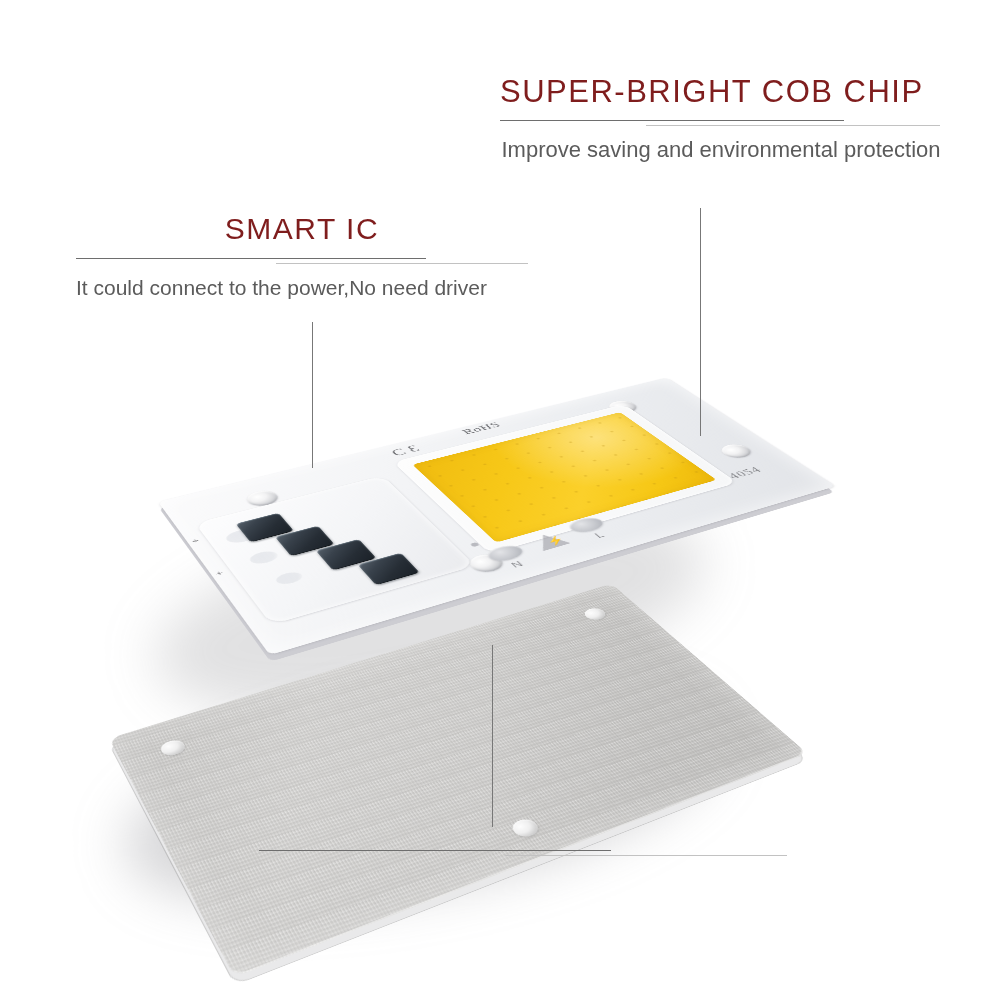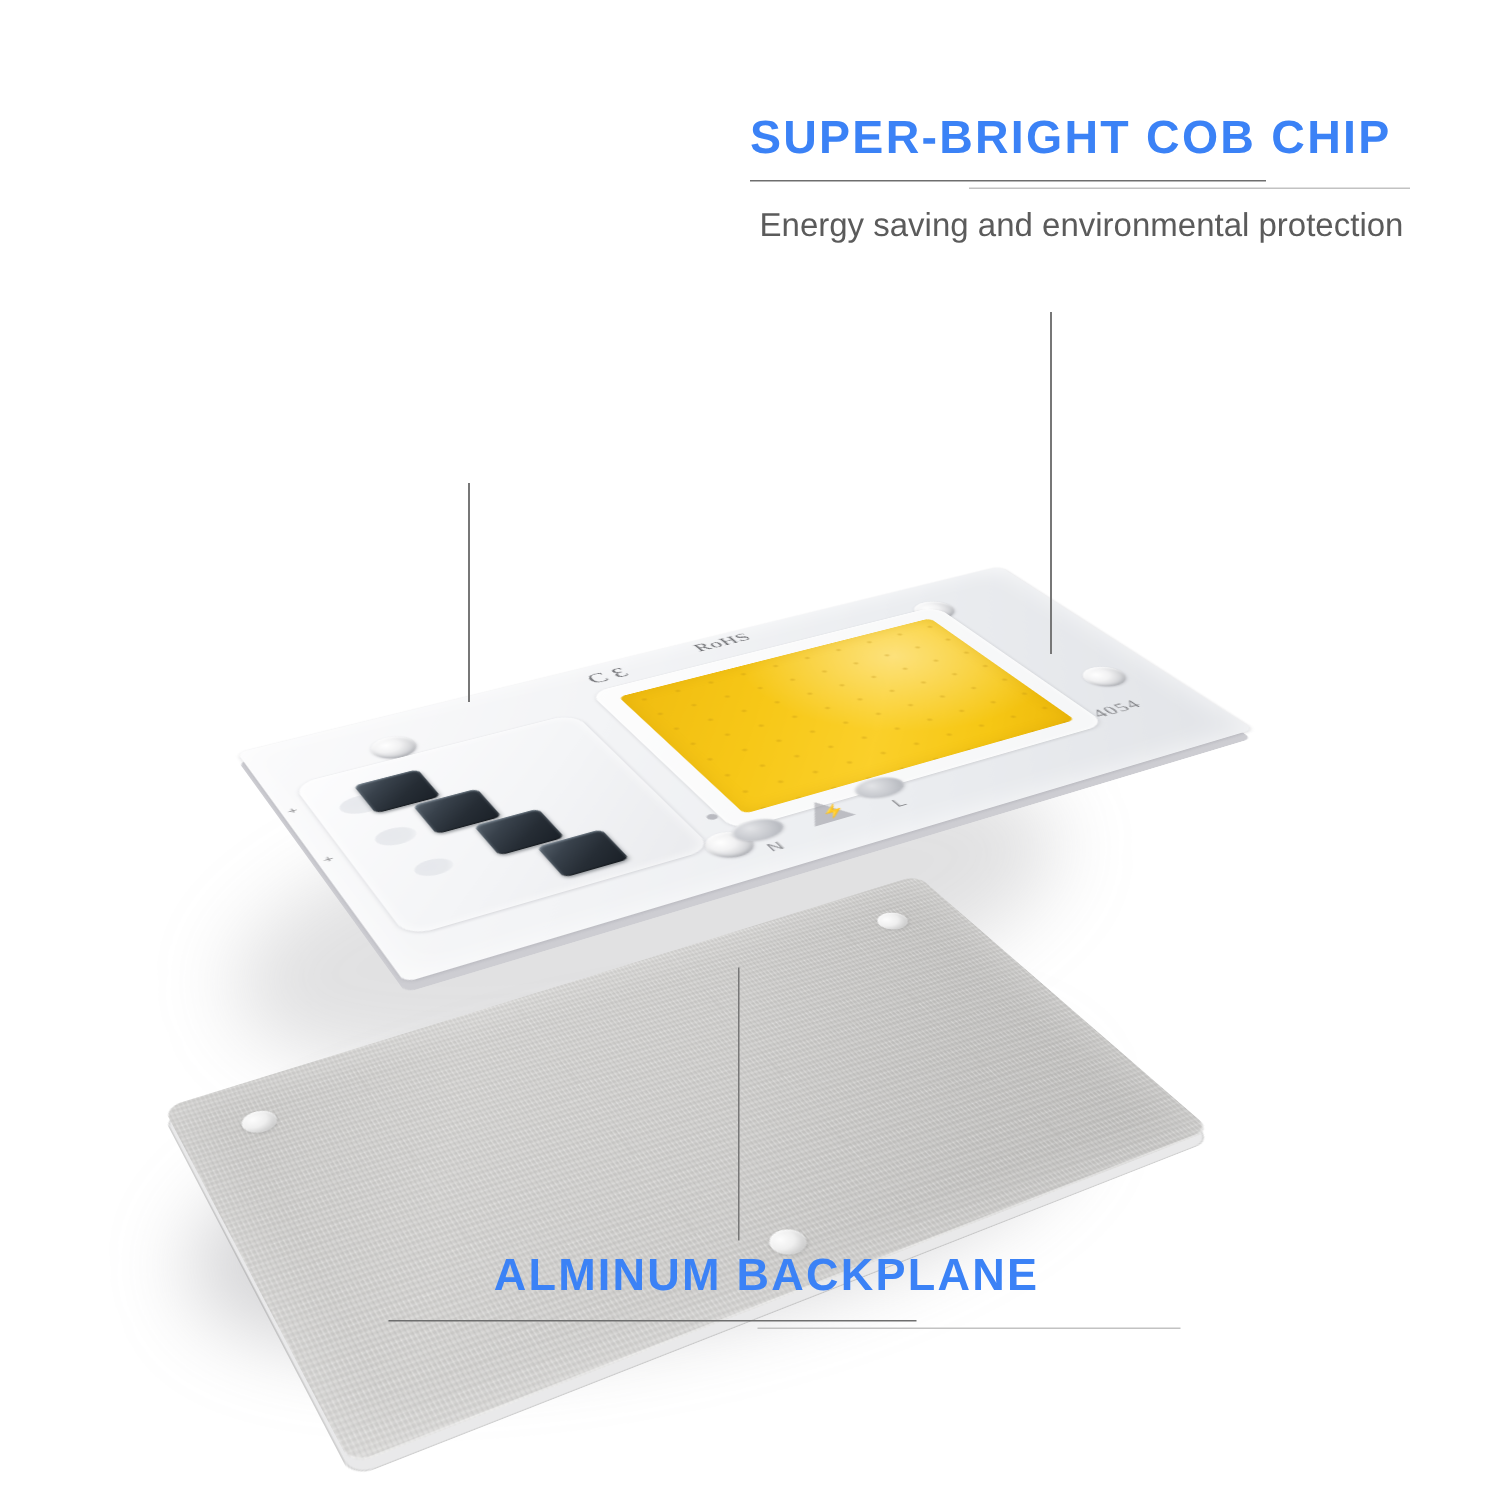--- a/index.html
+++ b/index.html
@@ -9,22 +9,22 @@
     background:#ffffff;
     font-family:"Liberation Sans", sans-serif;
     overflow:hidden;
     position:relative;
   }
   .stage{position:absolute;inset:0;width:1000px;height:1000px;}
 
   
   .callout{position:absolute;}
   .callout .title{
-    font-weight:700;
-    color:#3b82f6;
+    font-weight:400;
+    color:#7f1d1d;
     letter-spacing:1.5px;
     white-space:nowrap;
     line-height:1;
   }
   .callout .rules{position:relative;height:9px;}
   .callout .rule-a,.callout .rule-b{position:absolute;height:1px;}
   .callout .rule-a{left:0;top:2px;background:#6e6e6e;}
   .callout .rule-b{top:7px;background:#c2c2c2;}
   .callout .sub{
     font-weight:300;
@@ -301,25 +301,32 @@
   <div class="leader" id="leader-cob"></div>
   <div class="leader" id="leader-ic"></div>
   <div class="leader" id="leader-alu"></div>
 
   <div class="callout" id="cob-callout">
     <div class="title">SUPER-BRIGHT COB CHIP</div>
     <div class="rules">
       <div class="rule-a"></div>
       <div class="rule-b"></div>
     </div>
-    <div class="sub">Energy saving and environmental protection</div>
+    <div class="sub">Improve saving and environmental protection</div>
   </div>
 
-
-  <div class="callout" id="alu-callout">
-    <div class="title">ALMINUM  BACKPLANE</div>
+  <div class="callout" id="ic-callout">
+    <div class="title">SMART  IC</div>
     <div class="rules">
       <div class="rule-a"></div>
       <div class="rule-b"></div>
     </div>
+    <div class="sub">It could connect to the power,No need driver</div>
   </div>
 
+  <div class="callout" id="alu-callout">
+    <div class="rules">
+      <div class="rule-a"></div>
+      <div class="rule-b"></div>
+    </div>
+  </div>
+
 </div>
 
 </body></html>

